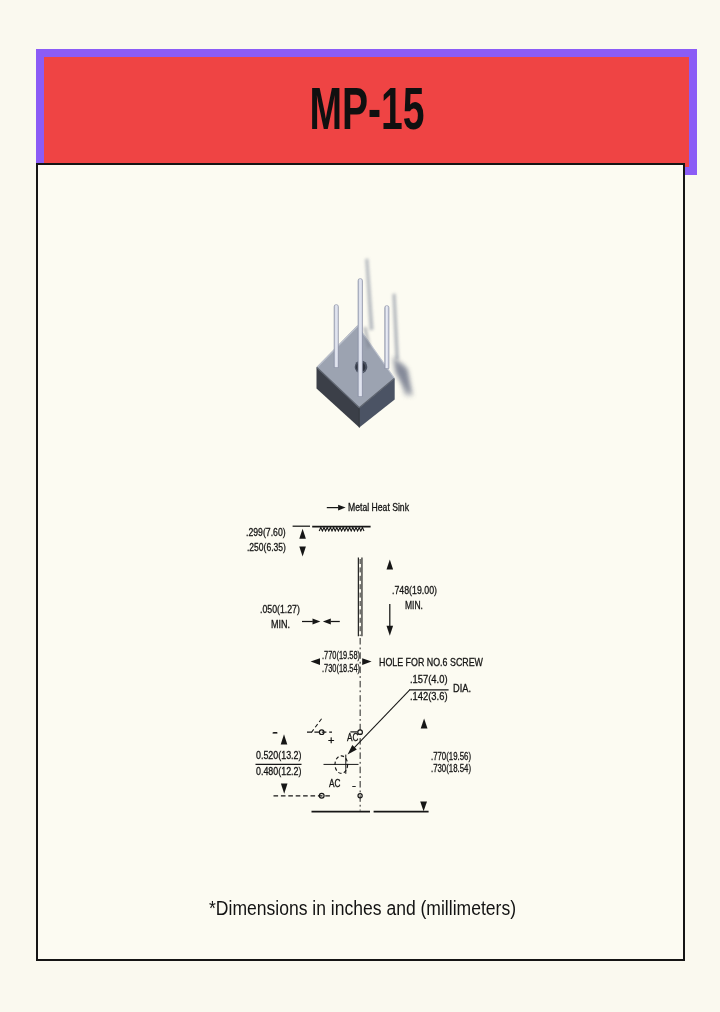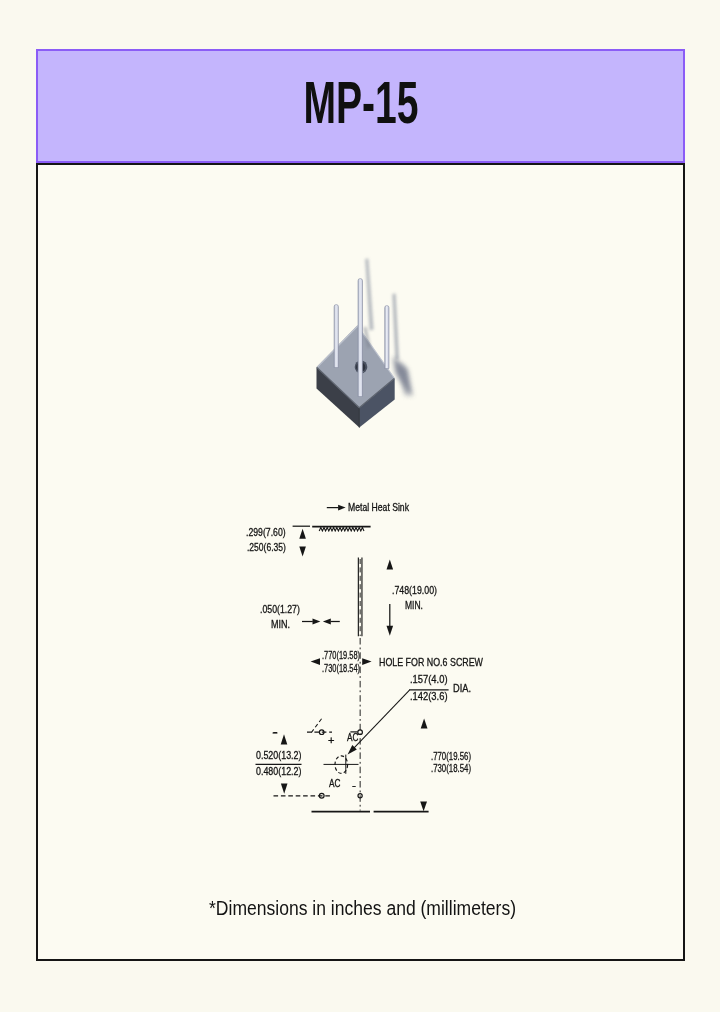--- a/index.html
+++ b/index.html
@@ -3,21 +3,21 @@
 <meta charset="utf-8">
 <style>
   html,body{margin:0;padding:0;}
   body{
     width:720px;height:1012px;position:relative;overflow:hidden;
     background:#faf9ef;
     font-family:"Liberation Sans",sans-serif;
   }
   .green-box{
     position:absolute;left:36px;top:49px;width:645px;height:110px;
-    background:#c4b5fd;border:2px solid #8b5cf6;
+    background:#ef4444;border:8px solid #8b5cf6;
     display:flex;align-items:center;justify-content:center;
   }
   .page-title{
     font-size:59px;font-weight:bold;color:#101010;
     transform-origin:center;white-space:nowrap;display:inline-block;
     margin-top:-7px;letter-spacing:0px;
   }
   .white-box{
     position:absolute;left:36px;top:163px;width:645px;height:794px;
     background:#fcfbf2;border:2px solid #151515;

